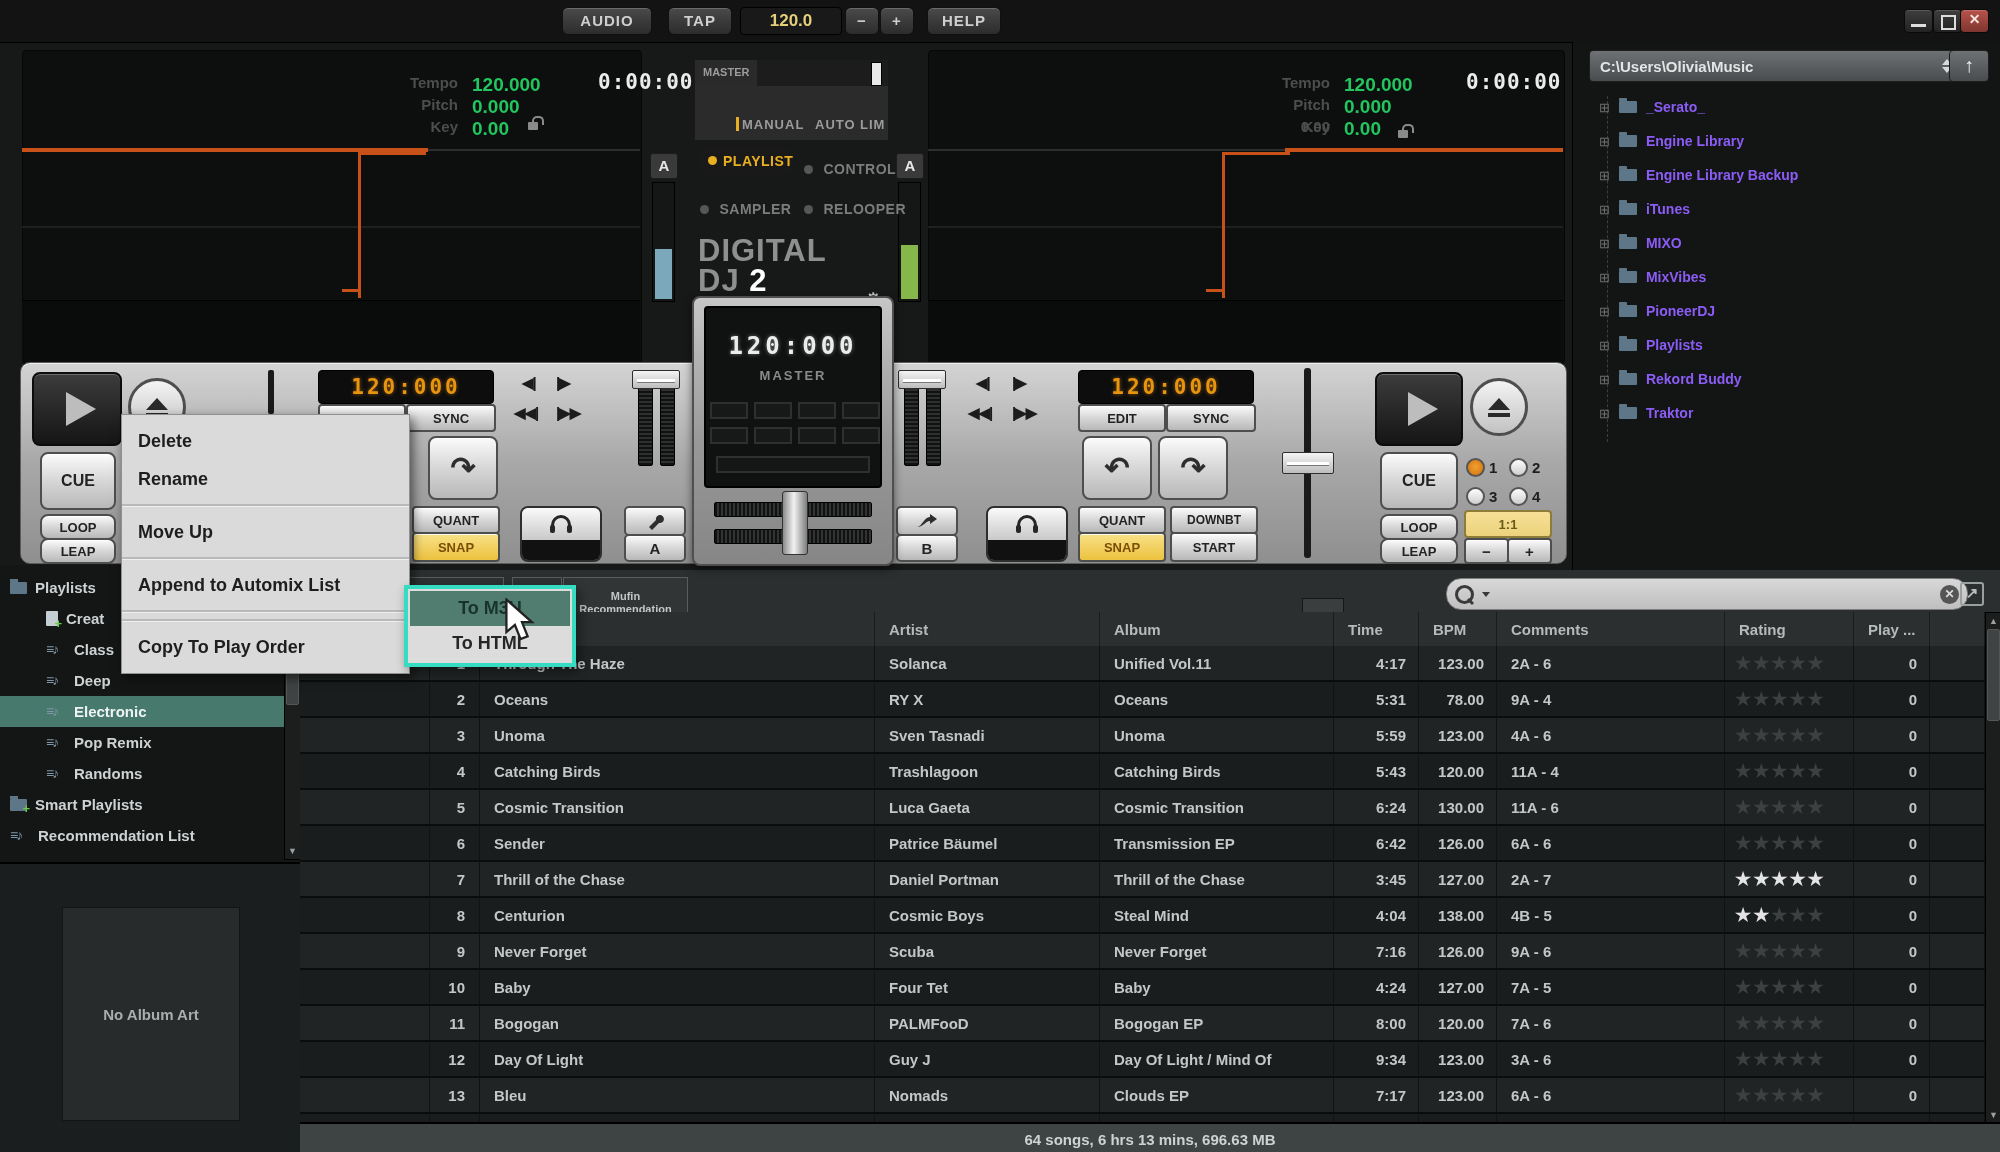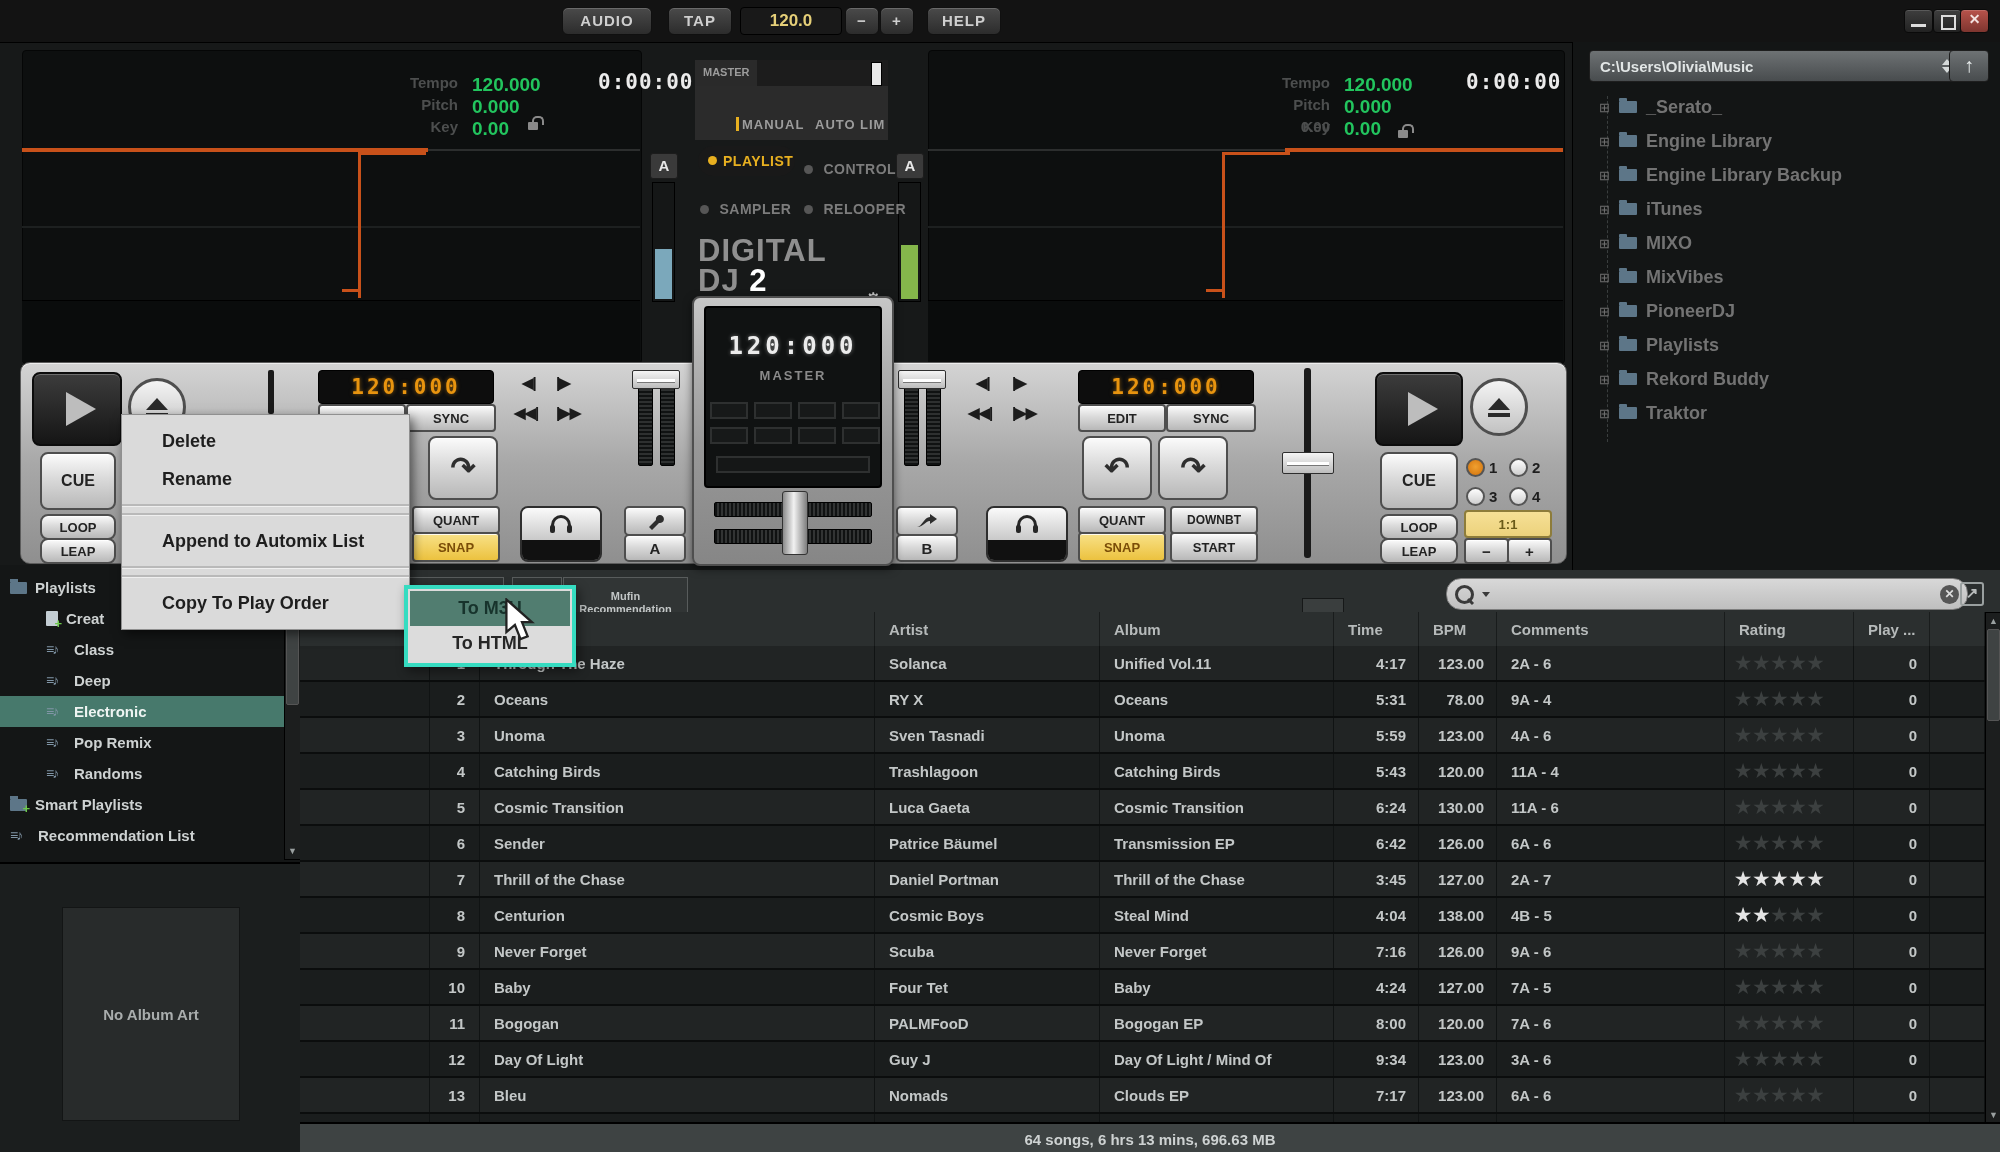--- a/index.html
+++ b/index.html
@@ -78,21 +78,21 @@
            color:#e2e6e6;font-weight:bold;font-size:15px;display:flex;align-items:center;padding:0 10px}
   .updown{margin-left:auto;display:flex;flex-direction:column;gap:2px}
   .updown i{width:0;height:0;border-left:5px solid transparent;border-right:5px solid transparent}
   .updown .u{border-bottom:6px solid #d5d9d9}.updown .d{border-top:6px solid #d5d9d9}
   .upbtn{background:linear-gradient(180deg,#6e7274,#484c4e);border:1px solid #1e1e1e;border-radius:4px;color:#e8ecec;
          font-size:20px;font-weight:bold;text-align:center;line-height:28px}
   .tree-row{height:34px;display:flex;align-items:center;gap:9px;padding-left:26px}
   .expander{color:#6f6f6f;font-size:13px;line-height:13px}
   .fold{width:18px;height:12px;background:#5d7688;border-radius:1px;position:relative;flex:0 0 auto}
   .fold::before{content:"";position:absolute;left:0;top:-3px;width:8px;height:3px;background:#5d7688;border-radius:1px 1px 0 0}
-  .tname{color:#737373;font-weight:bold;font-size:18px}
+  .tname{color:#8b5cf6;font-weight:bold;font-size:14px}
   
   .pl-row{height:31px;display:flex;align-items:center;gap:8px;color:#ced2d2;font-weight:bold;font-size:15px}
   .pl-row.lv0{padding-left:10px}
   .pl-row.lv1{padding-left:46px}
   .pl-row.selected{background:#47796c;color:#eef4f2}
   .tree-ic{flex:0 0 auto;position:relative}
   .ic-folder .tree-ic,.ic-folder-plus .tree-ic{width:17px;height:12px;background:#5d7688;border-radius:1px}
   .ic-folder .tree-ic::before,.ic-folder-plus .tree-ic::before{content:"";position:absolute;left:0;top:-3px;width:8px;height:3px;background:#5d7688}
   .ic-folder-plus .tree-ic::after{content:"+";position:absolute;right:-3px;bottom:-5px;color:#6cc84a;font-size:13px;font-weight:bold}
   .ic-doc-plus .tree-ic{width:12px;height:15px;background:#c4ced4;border-radius:1px}
@@ -128,21 +128,21 @@
   .lib-row{height:34px;border-bottom:2px solid #0b0d0d}
   .lib-row.odd{background:#212424}.lib-row.even{background:#1a1d1d}
   .c{display:flex;align-items:center;height:100%;border-right:1px solid #101313;color:#c3c7c7;font-weight:bold;font-size:15px;overflow:hidden;white-space:nowrap}
   .c.txt{padding-left:14px}.c.num{justify-content:flex-end;padding-right:14px}.c.r{justify-content:flex-end;padding-right:12px}
   .stars{padding-left:10px;letter-spacing:2px;font-size:18px}
   .star{color:#3c4040}.star.on{color:#e4e4e4}
   .statusbar{background:#3e4343;border-top:2px solid #000;color:#ced2d2;font-weight:bold;font-size:15px;
              display:flex;align-items:center;justify-content:center}
   
   .cmenu{background:#dadada;border:1px solid #909090;box-shadow:3px 4px 10px rgba(0,0,0,.55);padding:7px 0;z-index:50}
-  .cm-item{height:38px;line-height:38px;padding-left:40px;font-size:18px;font-weight:bold;color:#1e1e1e;position:relative}
+  .cm-item{height:38px;line-height:38px;padding-left:16px;font-size:18px;font-weight:bold;color:#1e1e1e;position:relative}
   .cm-item.sep{height:2px;line-height:0;padding:0;margin:6px 0;background:#b9b9b9;border-bottom:1px solid #efefef}
   .cm-item.highlight{background:#517d70;color:#f2f2f2}
   .cm-arrow{display:none}
   .cm-item.submenu .cm-arrow{display:block;position:absolute;right:12px;top:0;font-size:13px}
   .smenu{background:#dcdcdc;border:4px solid #36dcc1;padding:2px;z-index:60;box-shadow:3px 4px 10px rgba(0,0,0,.45)}
   .sm-item{height:35px;line-height:35px;text-align:center;font-size:18px;font-weight:bold;color:#262626}
   .sm-item.highlight{background:#517d70;color:#17332c}
   .hicon{width:22px;height:20px;position:relative}
   .hicon::before{content:"";position:absolute;left:1px;right:1px;top:1px;height:14px;border:3px solid #262626;border-bottom:none;border-radius:10px 10px 0 0}
   .hicon::after{content:"";position:absolute;left:0;top:11px;width:5px;height:8px;background:#262626;border-radius:2px;box-shadow:17px 0 0 #262626}
@@ -853,20 +853,24 @@
       
     </div>
     <div class="cm-item even">
       <span>Rename</span>
       
     </div>
     <div class="cm-item sep odd">
       
       
     </div>
+    <div class="cm-item even">
+      <span>Move Up</span>
+      
+    </div>
     <div class="cm-item sep even">
       
       
     </div>
     <div class="cm-item odd">
       <span>Append to Automix List</span>
       
     </div>
     <div class="cm-item sep even">
       

